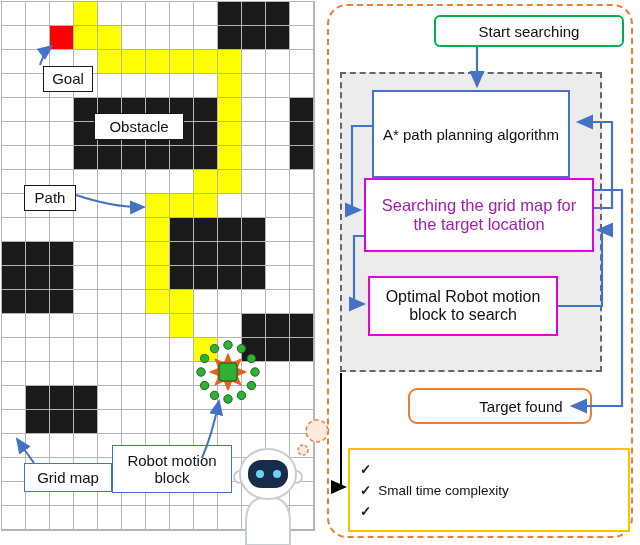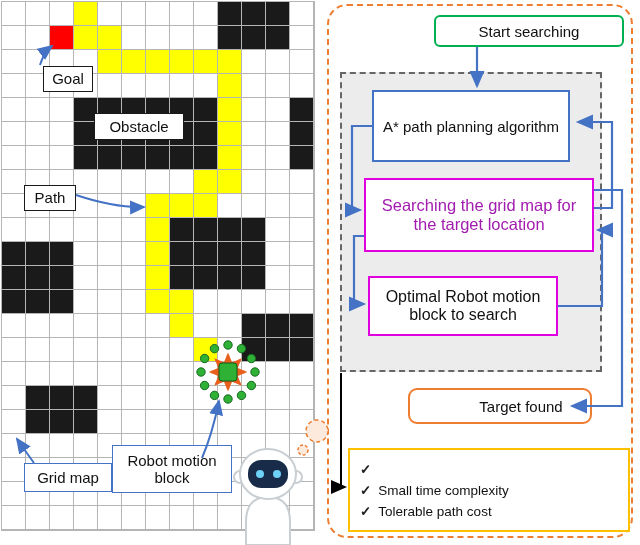--- a/index.html
+++ b/index.html
@@ -337,36 +337,35 @@
 <div class="label-box border-dark" style="left:18px;top:66px;width:50px;height:26px;margin-left:25px;">Goal</div>
 <div class="label-box border-dark" style="left:94px;top:113px;width:90px;height:27px;">Obstacle</div>
 <div class="label-box border-dark" style="left:24px;top:185px;width:52px;height:26px;">Path</div>
 <div class="label-box border-blue" style="left:24px;top:463px;width:88px;height:29px;">Grid map</div>
 <div class="label-box border-blue" style="left:112px;top:445px;width:120px;height:48px;padding:2px;">Robot motion block</div>
 
 <div id="flow-border"></div>
 <div id="group-box"></div>
 
 <div id="start-node" class="fc-box" style="left:388px;top:15px;width:190px;height:32px;margin-left:46px;">Start searching</div>
-<div id="astar-node" class="fc-box" style="left:372px;top:90px;width:198px;height:72px;">A* path planning algorithm</div>
+<div id="astar-node" class="fc-box" style="left:372px;top:90px;width:198px;height:88px;">A* path planning algorithm</div>
 <div id="searching-node" class="fc-box" style="left:364px;top:178px;width:230px;height:74px;">Searching the grid map for the target location</div>
 <div id="optimal-node" class="fc-box" style="left:368px;top:276px;width:190px;height:60px;">Optimal Robot motion block to search</div>
 <div id="target-node" class="fc-box" style="left:408px;top:388px;width:184px;height:36px;padding-left:48px;">Target found</div>
 
 <div id="checklist-box" class="fc-box" style="left:348px;top:448px;width:282px;height:84px;">
   <div class="check-row">
     <span class="check-icon">✓</span>
   </div>
   <div class="check-row">
     <span class="check-icon">✓</span>
     <span>Small time complexity</span>
   </div>
   <div class="check-row">
     <span class="check-icon">✓</span>
-    <span>Tolerable path cost</span>
   </div>
 </div>
 
 <svg id="overlay" width="640" height="545">
   <defs>
     <marker id="mblue" markerWidth="9" markerHeight="8" refX="7" refY="3.5" orient="auto">
       <path d="M0,0 L8,3.5 L0,7 Z" fill="#4472c4"></path>
     </marker>
     <marker id="mblack" markerWidth="9" markerHeight="8" refX="7" refY="3.5" orient="auto">
       <path d="M0,0 L8,3.5 L0,7 Z" fill="#000000"></path>

